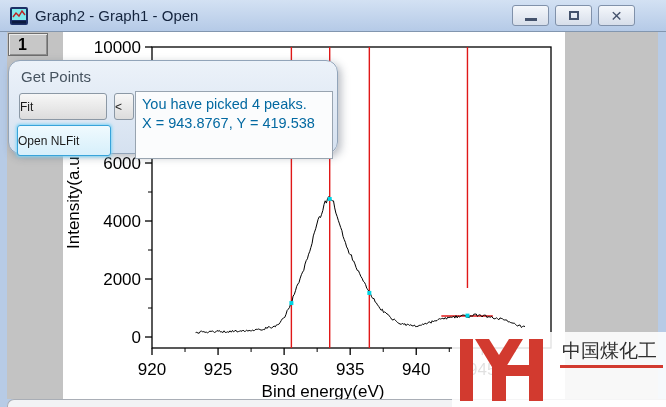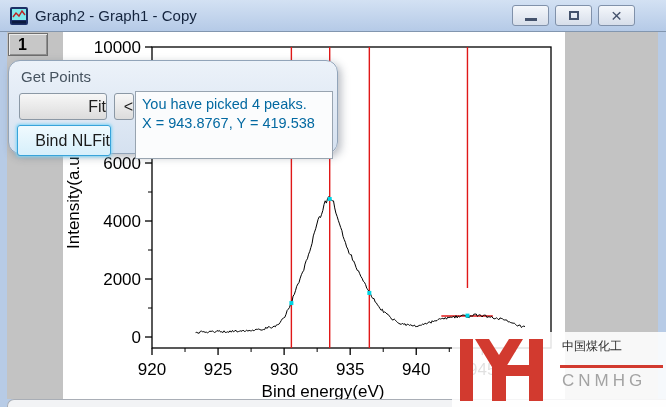--- a/index.html
+++ b/index.html
@@ -59,23 +59,23 @@
   .dialog{
     position:absolute; left:8px; top:60px; width:330px; height:94px;
     background:linear-gradient(#ecf2f9,#d5e1f0);
     border:1px solid #92a4b9; border-radius:12px;
     box-shadow:3px 3px 9px rgba(50,60,80,.35);
   }
   .dlg-title{
     position:absolute; left:12px; top:7px; font-size:15px; color:#46535f;
   }
   .btn{
-    position:absolute; font-size:16px; color:#1c1c1c;
+    position:absolute; font-size:12px; color:#1c1c1c;
     background:linear-gradient(#f7f7f7,#dcdcdc);
-    border:1px solid #8b98a5; border-radius:3px; text-align:right;
+    border:1px solid #8b98a5; border-radius:3px; text-align:left;
     font-family:"Liberation Sans", sans-serif;
   }
   .btn-fit{ left:10px; top:32px; width:88px; height:27px; }
   .btn-collapse{ left:105px; top:32px; width:20px; height:27px; }
   .btn-nlfit{
     left:8px; top:64px; width:94px; height:31px;
     background:linear-gradient(#f0fafe,#d6effb);
     border:1px solid #38a3da;
     box-shadow:0 0 3px 1px #7fd4f6;
   }
@@ -83,37 +83,37 @@
     position:absolute; left:126px; top:30px; width:198px; height:68px;
     background:#fbfcfd; border:1px solid #98a4b0;
     padding:3px 6px; font-size:14.5px; color:#0369a1; line-height:19px;
     white-space:nowrap; overflow:hidden;
   }
 
   
   .watermark{ position:absolute; left:452px; top:332px; width:214px; height:75px; }
   .wm-bg{ position:absolute; inset:0; background:rgba(255,255,255,0.88); }
   .wm-logo{ position:absolute; left:6px; top:5px; width:100px; height:66px; }
-  .wm-line1{ position:absolute; left:110px; top:6px; font-size:12px; color:#2e2e2e; white-space:nowrap; }
+  .wm-line1{ position:absolute; left:110px; top:6px; font-size:19px; color:#2e2e2e; white-space:nowrap; }
   .wm-underline{ position:absolute; left:108px; top:33px; width:103px; height:3px; }
   .wm-line2{ position:absolute; left:110px; top:39px; font-size:17px; letter-spacing:4px; color:#a3a3a3; white-space:nowrap; }
 </style>
 </head>
 <body>
 
 <div id="root">
 
   <div class="titlebar">
     <svg class="app-icon" viewBox="0 0 18 18">
       <rect x="0" y="0" width="18" height="18" rx="2" fill="#1c2f66"></rect>
       <rect x="2" y="2" width="14" height="11" fill="#7fe9ec"></rect>
       <polyline points="3,10 6,6 9,9 12,4 15,8" fill="none" stroke="#c02020" stroke-width="1.4"></polyline>
       <rect x="2" y="14" width="14" height="2.5" fill="#0c1a40"></rect>
     </svg>
-    <span class="title-text">Graph2 - Graph1 - Copy</span>
+    <span class="title-text">Graph2 - Graph1 - Open</span>
     <div class="winbtn min">
         <div class="glyph-min"></div>
       </div>
     <div class="winbtn max">
         <div class="glyph-max"></div>
       </div>
     <div class="winbtn cls">
         <span class="glyph-cls">×</span>
       </div>
   </div>
@@ -175,35 +175,34 @@
       <rect x="465.4570629139072" y="313.6158047018017" width="4" height="4" fill="#00d4e4"></rect>
     </svg>
 
   <div class="layer-badge">1</div>
   <div class="bottom-band"></div>
 
   <div class="dialog">
     <div class="dlg-title">Get Points</div>
     <button class="btn btn-fit">Fit</button>
     <button class="btn btn-collapse">&lt;</button>
-    <button class="btn btn-nlfit">Bind NLFit</button>
+    <button class="btn btn-nlfit">Open NLFit</button>
     <div class="msg-panel">
       <div>You have picked 4 peaks.</div>
       <div>X = 943.8767, Y = 419.538</div>
     </div>
   </div>
 
   <div class="watermark">
     <div class="wm-bg"></div>
     <svg class="wm-logo" viewBox="0 0 100 66">
       <g fill="#d23a2f">
         <rect x="2" y="2" width="13" height="62"></rect>
         <polygon points="17,2 31,2 41,18 51,2 65,2 48,30 48,64 34,64 34,30"></polygon>
         <rect x="71" y="2" width="14" height="62"></rect>
         <rect x="48" y="28" width="30" height="11"></rect>
       </g>
     </svg>
     <div class="wm-line1">中国煤化工</div>
     <div class="wm-underline" style="background: rgb(210, 58, 47);"></div>
-    <div class="wm-line2" style="color: rgb(163, 163, 163);">CNMHG</div>
   </div>
 
 </div>
 
 </body></html>

